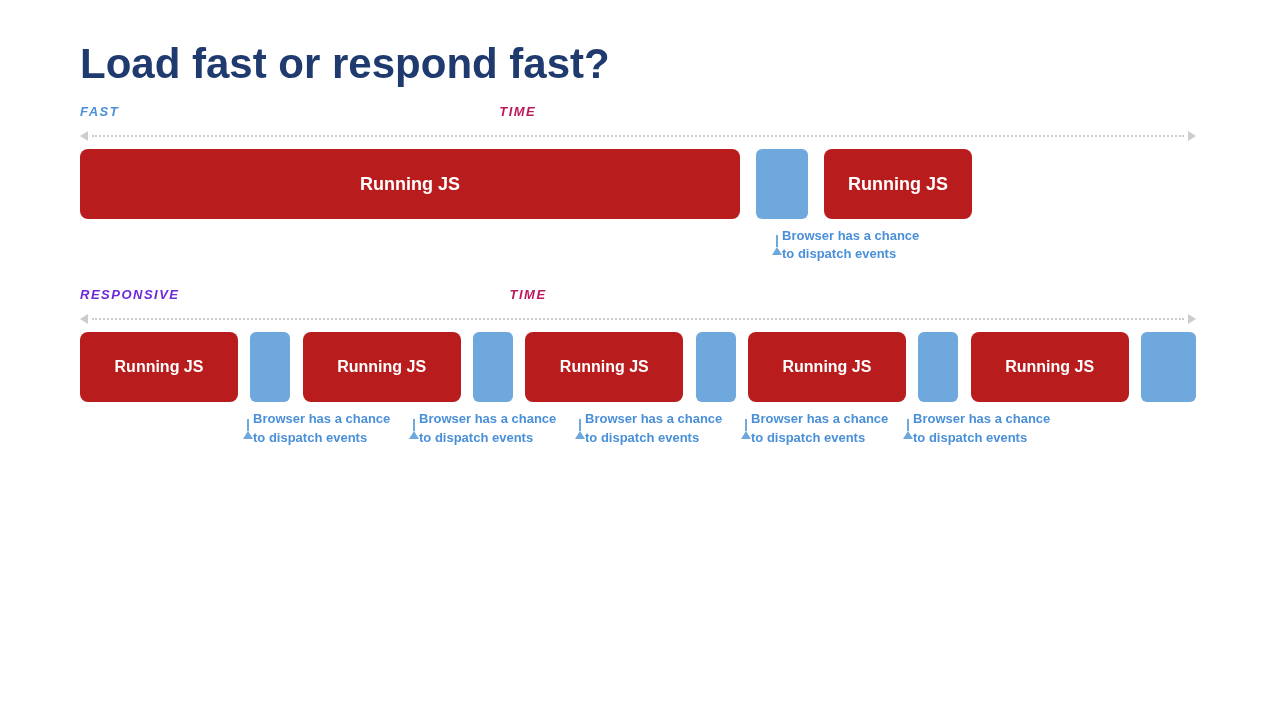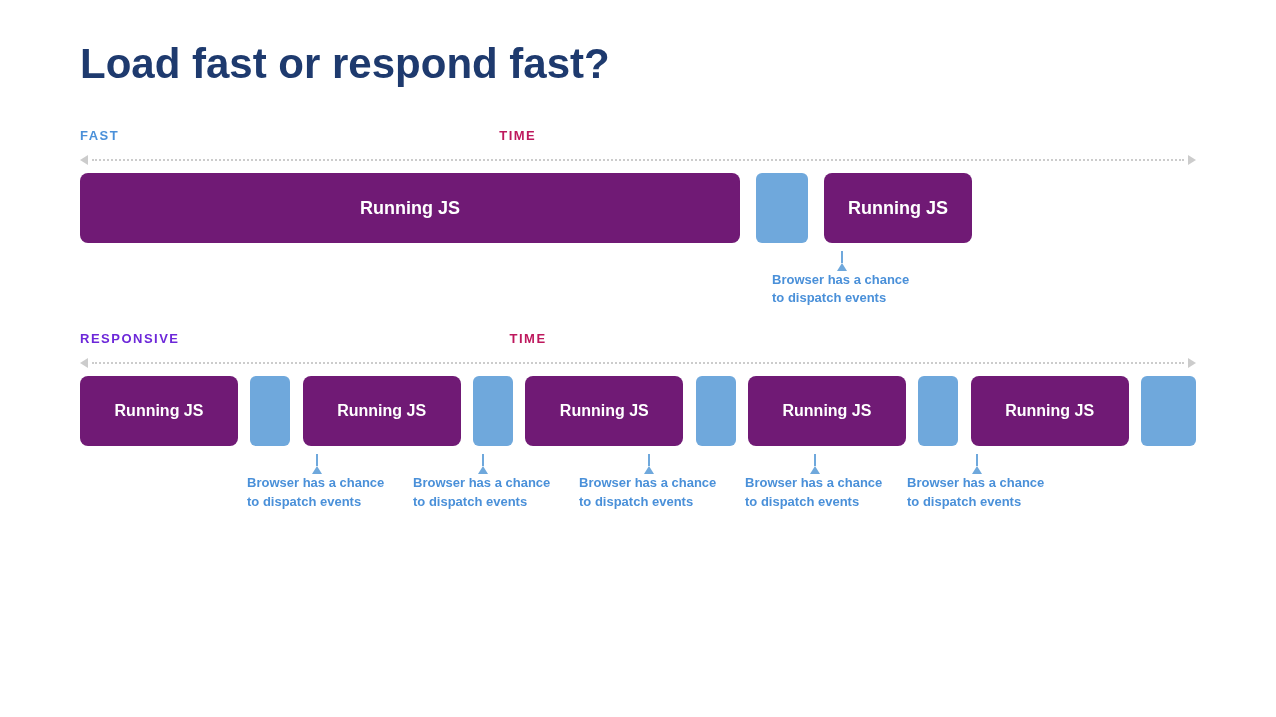--- a/index.html
+++ b/index.html
@@ -9,21 +9,21 @@
       width: 1276px;
       height: 717px;
       overflow: hidden;
       padding: 40px 80px;
     }
 
     .page-title {
       font-size: 42px;
       font-weight: 800;
       color: #1e3a6e;
-      margin-bottom: 40px;
+      margin-bottom: 16px;
     }
 
     .row-label {
       font-size: 13px;
       font-weight: 700;
       letter-spacing: 1.5px;
       margin-bottom: 6px;
     }
 
     .label-fast { color: #4a90d9; }
@@ -59,41 +59,40 @@
     }
 
     .blocks-row {
       display: flex;
       align-items: center;
       gap: 0;
       margin-bottom: 8px;
     }
 
     .js-block {
-      background: #701a75;
+      background: #b91c1c;
       color: #fff;
       font-size: 18px;
       font-weight: 700;
       display: flex;
       align-items: center;
       justify-content: center;
       height: 70px;
       border-radius: 8px;
     }
 
     .gap-block {
       background: #6fa8dc;
       height: 70px;
       border-radius: 6px;
       flex-shrink: 0;
     }
 
     .annotation {
       display: flex;
-      flex-direction: column;
       align-items: center;
     }
 
     .annotation-arrow {
       display: flex;
       flex-direction: column;
       align-items: center;
     }
 
     .annotation-arrow-up {
@@ -152,20 +151,21 @@
     }
 
     .resp-gap {
       flex: 0 0 40px;
     }
 
     .timeline-header {
       display: flex;
       align-items: flex-end;
       margin-bottom: 6px;
+      font-style: italic;
     }
 
     .section-wrapper {
       margin-bottom: 24px;
     }
   </style>
 </head>
 <body>
 
 <h1 class="page-title">Load fast or respond fast?</h1>

